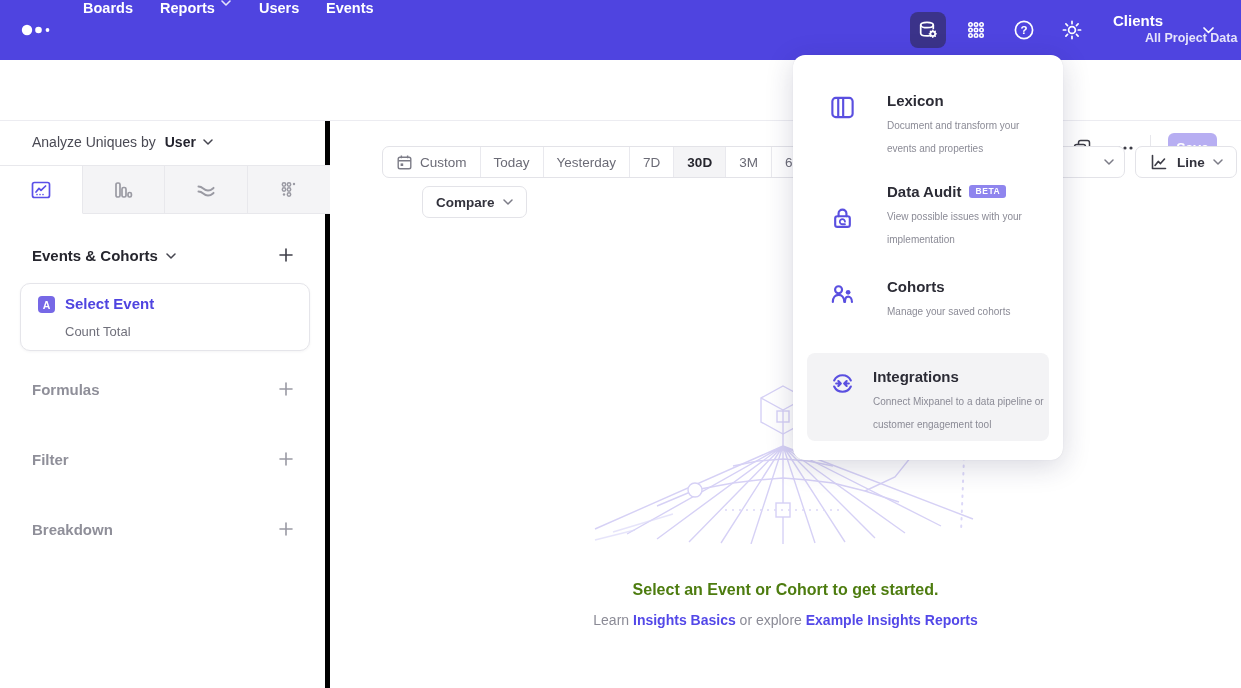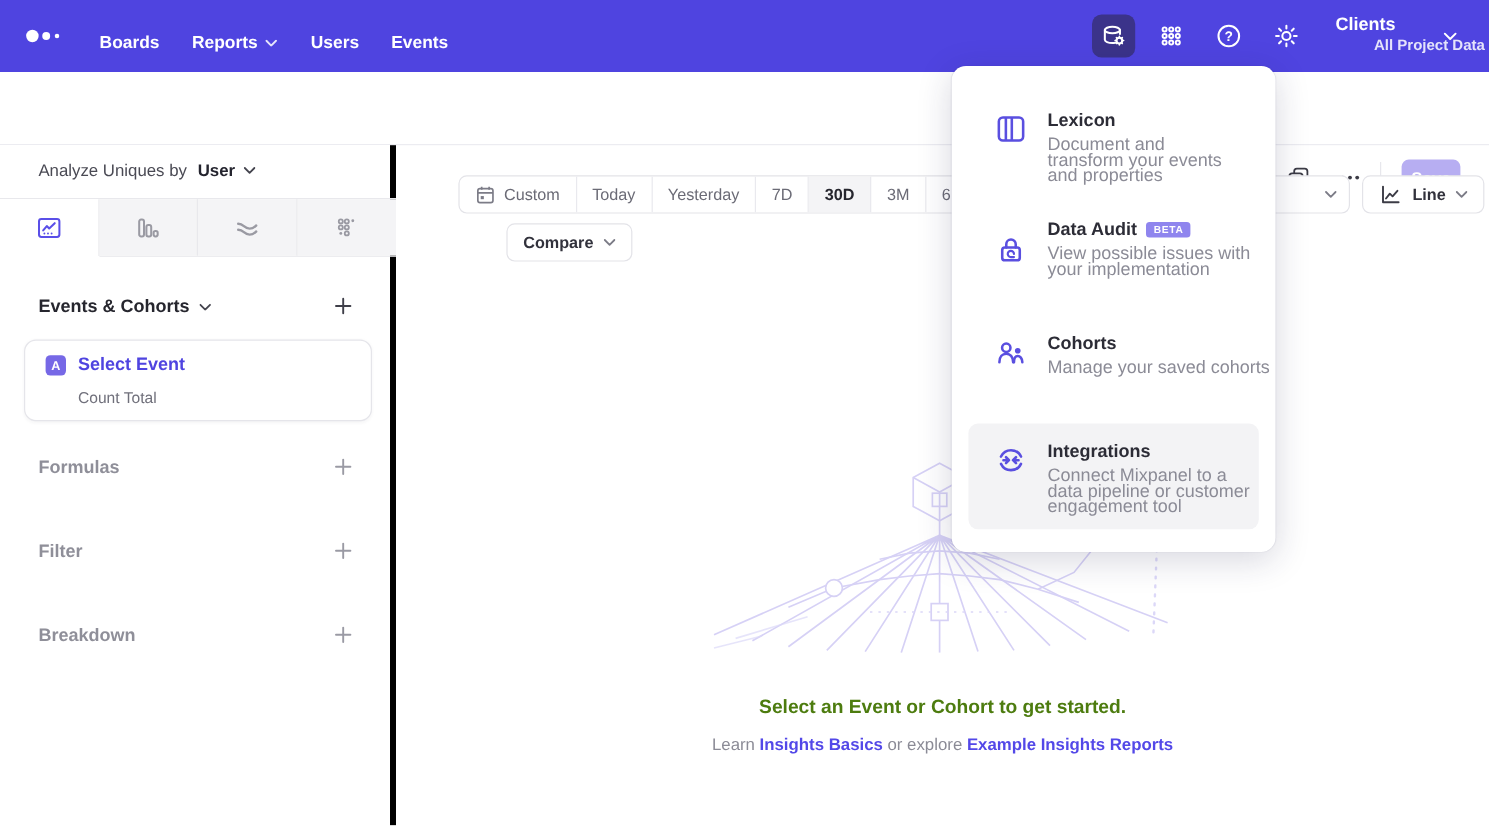--- a/index.html
+++ b/index.html
@@ -3,21 +3,21 @@
 <meta charset="utf-8">
 <style>
   html,body{margin:0;padding:0;background:#fff;}
   .stage{position:relative;width:1241px;height:688px;overflow:hidden;background:#fff;
          font-family:"Liberation Sans",sans-serif;-webkit-font-smoothing:antialiased;color:#26262e;}
   svg{display:block;}
 
   
   .topnav{position:absolute;left:0;top:0;width:1241px;height:60px;background:#4f44e0;display:flex;align-items:center;}
   .logo{position:absolute;left:20px;top:20px;width:40px;height:20px;}
-  .nav-item{position:absolute;top:0;height:72px;display:flex;align-items:center;gap:6px;
+  .nav-item{position:absolute;top:0;height:72px;display:flex;align-items:flex-start;gap:6px;
             color:#fff;font-size:14.5px;font-weight:600;cursor:pointer;}
   .nav-boards{left:83px;} .nav-reports{left:160px;} .nav-users{left:259px;} .nav-events{left:326px;}
   .nav-chev{opacity:.85;}
   .searchbox{position:absolute;left:425px;top:12px;width:425px;height:36px;border-radius:7px;
              background:rgba(255,255,255,0.09);border:1px solid rgba(255,255,255,0.42);
              display:flex;align-items:center;justify-content:center;gap:9px;box-sizing:border-box;}
   .search-ph{color:rgba(255,255,255,0.88);font-size:14px;}
   .search-kbd{color:rgba(255,255,255,0.55);font-size:13px;}
   .topbtn{position:absolute;top:12px;width:36px;height:36px;border-radius:8px;display:flex;align-items:center;justify-content:center;cursor:pointer;}
   .topbtn.active{background:#3b338a;}
@@ -72,24 +72,24 @@
 
   
   .wireframe{position:absolute;left:593px;top:382px;}
   .es-title{position:absolute;left:330px;top:581px;width:911px;text-align:center;font-size:16px;font-weight:700;color:#4d7c0f;}
   .es-sub{position:absolute;left:330px;top:612px;width:911px;text-align:center;font-size:14px;color:#8b8b96;}
   .es-link{color:#5348e8;font-weight:600;cursor:pointer;}
 
   
   .panel{position:absolute;left:793px;top:55px;width:270px;height:405px;background:#fff;border-radius:12px;
          box-shadow:0 6px 28px rgba(35,35,80,0.18),0 0 1px rgba(35,35,80,0.15);z-index:50;}
-  .menu-item{position:absolute;left:36px;display:flex;gap:17px;cursor:pointer;}
+  .menu-item{position:absolute;left:36px;display:flex;gap:31px;cursor:pointer;}
   .mi-icon{width:27px;flex:none;margin-top:2px;}
   .mi-title{font-size:15px;font-weight:700;color:#2c2c36;display:flex;align-items:center;gap:8px;}
-  .mi-desc{margin-top:5px;font-size:15px;line-height:13px;color:#8b8b96;}
+  .mi-desc{margin-top:5px;font-size:10px;line-height:23px;color:#8b8b96;}
   .w160{width:162px;} .w190{width:192px;} .w175{width:176px;}
   .beta{background:#8f85ee;color:#fff;font-size:8.5px;font-weight:700;letter-spacing:.6px;
         padding:2.5px 6px;border-radius:3px;line-height:1;}
   .menu-hover{position:absolute;left:14px;right:14px;top:298px;height:88px;background:#f3f3f5;border-radius:8px;
               display:flex;gap:17px;padding:15px 0 0 22px;box-sizing:border-box;cursor:pointer;}
 </style>
 </head>
 <body>
 
 <div class="stage">

